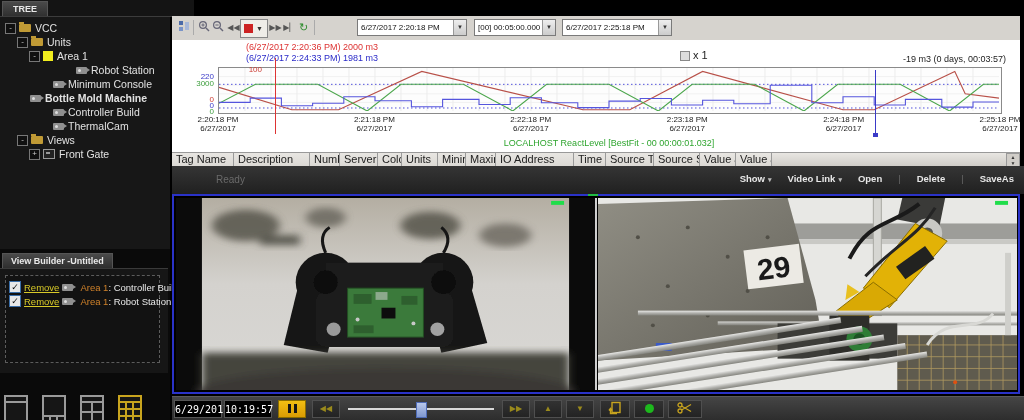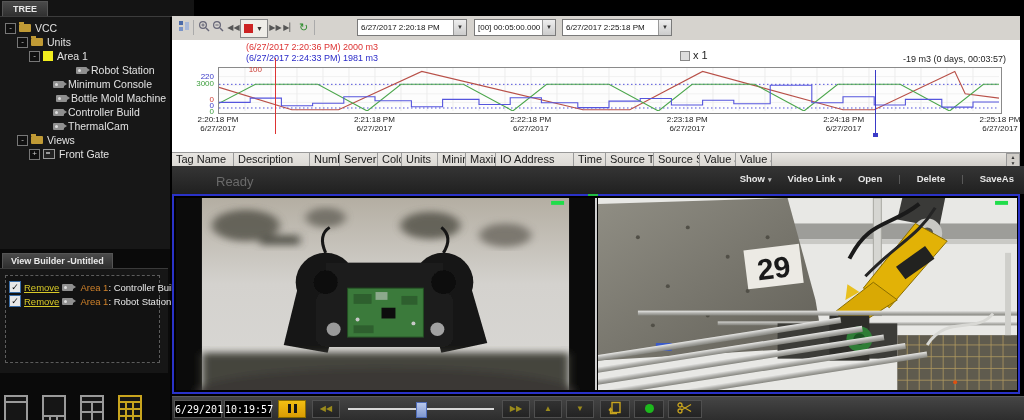--- a/index.html
+++ b/index.html
@@ -76,21 +76,21 @@
   #pen-status{position:absolute;left:46px;top:98px;width:782px;text-align:center;font-size:9px;color:#2fa52f;}
   
   #grid-head{position:absolute;left:0;top:152px;width:848px;height:14px;background:#d6d3ce;display:flex;border-top:1px solid #999;}
   .gcell{height:26px;border-right:1px solid #9a9a9a;border-bottom:1px solid #9a9a9a;font-size:11px;color:#222;
          line-height:13px;padding-left:4px;box-sizing:border-box;white-space:nowrap;overflow:hidden;flex:none;background:linear-gradient(#e8e6e2,#d0cdc8);}
   .gcell.ul{box-shadow:inset 0 -2px 0 #2fa52f;}
   .gfill{flex:1;background:linear-gradient(#e8e6e2,#d0cdc8);border-bottom:1px solid #9a9a9a;}
   .gspin{width:12px;background:#d0cdc8;border:1px solid #999;font-size:5px;color:#333;text-align:center;line-height:6px;flex:none;}
   
   #statusbar{position:absolute;left:0;top:166px;width:852px;height:28px;background:linear-gradient(#353535,#202020);}
-  #ready-label{position:absolute;left:8px;top:8px;font-size:13px;color:#6a6a6a;padding-left:36px;}
+  #ready-label{position:absolute;left:8px;top:8px;font-size:10px;color:#6a6a6a;padding-left:36px;}
   #vbar-right{position:absolute;right:10px;top:7px;display:flex;align-items:center;gap:16px;font-size:9.5px;font-weight:bold;color:#e8e8e8;}
   #vbar-right .sep{color:#666;font-weight:normal;}
   #vbar-right .dd{font-size:7px;margin-left:3px;color:#bbb;}
   
   #video-panel{position:absolute;left:0;top:194px;width:848px;height:200px;box-sizing:border-box;
                border:2px solid #2a32c8;background:#000;}
   #video-panel .vidL{position:absolute;left:2px;top:2px;width:419px;height:192px;}
   #video-panel .vidR{position:absolute;left:424px;top:2px;width:419px;height:192px;}
   #vid-divider{position:absolute;left:421px;top:2px;width:2px;height:192px;background:#cfcfcf;}
   #panel-tick{position:absolute;left:414px;top:-2px;width:10px;height:2px;background:#22bb44;}
@@ -136,21 +136,21 @@
         <div class="trow" style="padding-left: 64px;">
           <span style="width: 12px; flex: 0 0 auto;"></span>
           <span class="ic ic-camera"></span>
           <span>Robot Station</span>
         </div>
         <div class="trow" style="padding-left: 41px;">
           <span style="width: 12px; flex: 0 0 auto;"></span>
           <span class="ic ic-camera"></span>
           <span>Minimum Console</span>
         </div>
-        <div class="trow" style="padding-left: 44px;">
+        <div class="trow" style="padding-left: 18px; font-weight: bold;">
           <span style="width: 12px; flex: 0 0 auto;"></span>
           <span class="ic ic-camera"></span>
           <span>Bottle Mold Machine</span>
         </div>
         <div class="trow" style="padding-left: 41px;">
           <span style="width: 12px; flex: 0 0 auto;"></span>
           <span class="ic ic-camera"></span>
           <span>Controller Build</span>
         </div>
         <div class="trow" style="padding-left: 41px;">
@@ -346,20 +346,21 @@
             <div>2:25:18 PM</div>
             <div>6/27/2017</div>
           </div>
         </div>
       <div id="cursors">
           <div class="cursor" style="left: 103.347px; top: 18px; height: 76px; background: rgb(221, 51, 51);"></div>
           <div class="cursor" style="left: 702.88px; top: 30px; height: 64px; background: rgb(58, 58, 200);">
             <div style="position: absolute; left: -2px; bottom: -3px; width: 5px; height: 4px; background: rgb(58, 58, 200);"></div>
           </div>
         </div>
+      <div id="pen-status">LOCALHOST ReactLevel [BestFit - 00 00:00:01.032]</div>
     </div>
 
     <div id="grid-head">
         <div class="gcell" style="width: 62px;">Tag Name</div>
         <div class="gcell" style="width: 76px;">Description</div>
         <div class="gcell" style="width: 30px;">Number</div>
         <div class="gcell" style="width: 38px;">Server</div>
         <div class="gcell ul" style="width: 24px;">Color</div>
         <div class="gcell" style="width: 36px;">Units</div>
         <div class="gcell" style="width: 28px;">Minimum</div>

